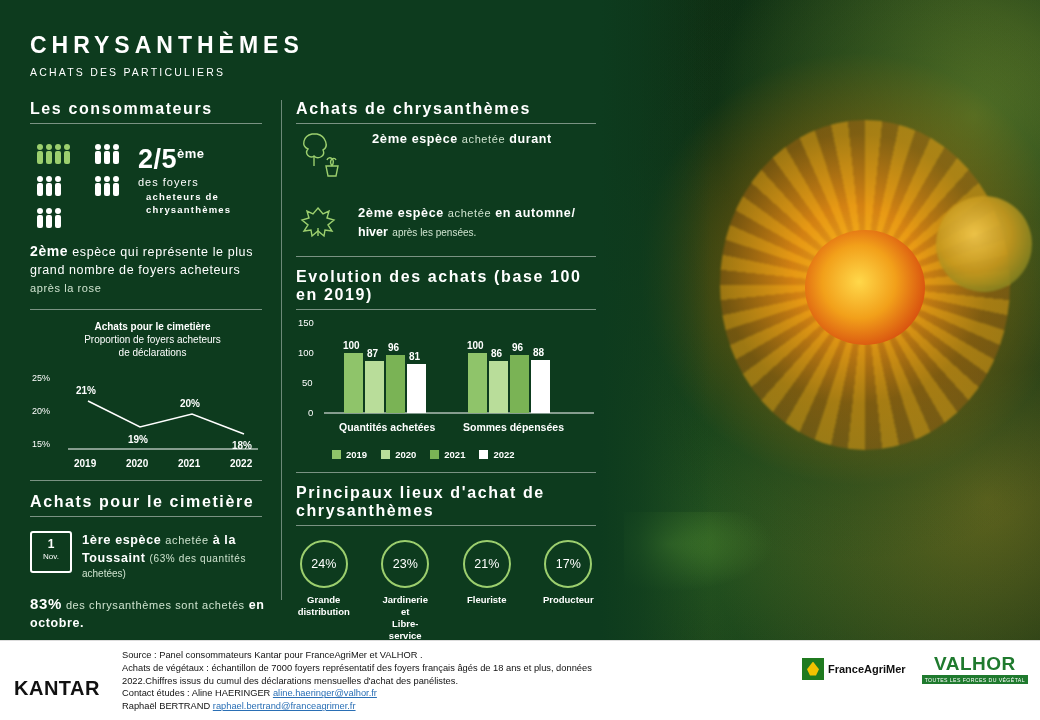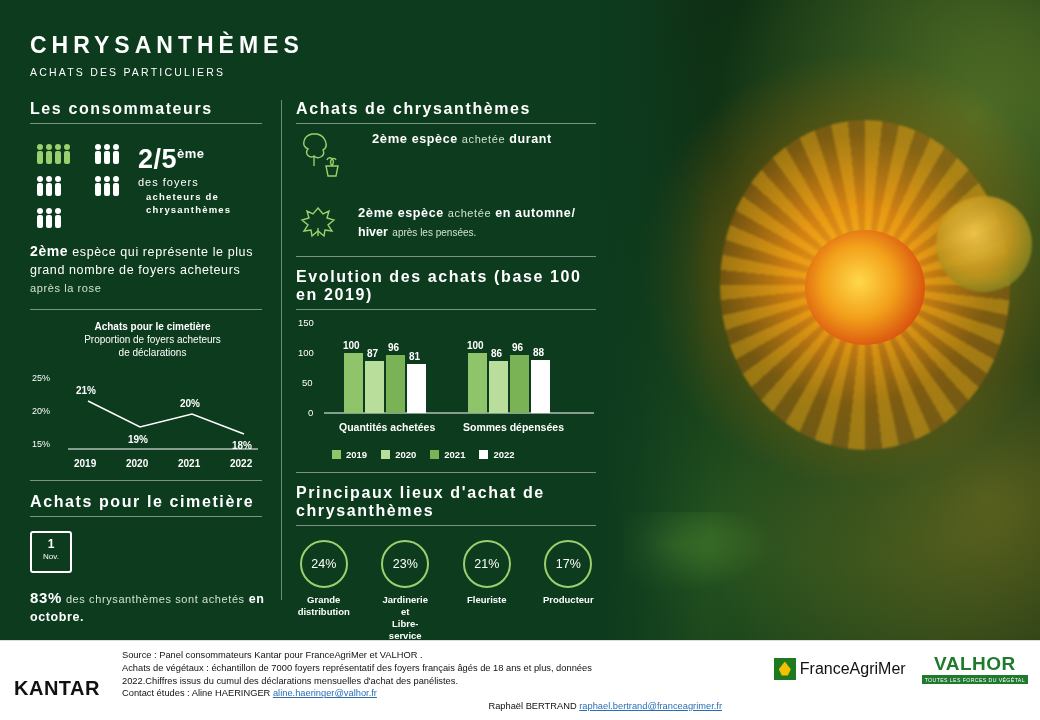--- a/index.html
+++ b/index.html
@@ -141,21 +141,21 @@
   }
   .logos { position: absolute; right: 12px; top: 12px; display: flex; gap: 16px; align-items: center; }
   .rf { text-align: center; font-size: 6.6px; color: #111; line-height: 8px; width: 74px; }
   .rf .flag { width: 30px; height: 18px; margin: 0 auto 2px auto;
     background: linear-gradient(to right, #0b2d8a 0 33%, #fff 33% 66%, #d4132b 66% 100%); }
   .rf .n { font-weight: bold; font-size: 7.6px; letter-spacing: 0.2px; }
   .rf .m { font-style: italic; font-size: 5.6px; }
   .fam { display: flex; align-items: center; gap: 4px; }
   .fam .sq { width: 22px; height: 22px; background: #1f7a1f; position: relative; }
   .fam .sq:after { content:""; position:absolute; left:5px; top:4px; width:12px; height:14px; background:#f2c200; clip-path: polygon(50% 0,100% 55%,75% 100%,25% 100%,0 55%); }
-  .fam .txt { font-size: 16px; color: #111; font-weight: normal; }
+  .fam .txt { font-size: 11px; color: #111; font-weight: bold; }
   .valhor { text-align: center; }
   .valhor .v { font-size: 19px; font-weight: bold; color: #1f7a2e; letter-spacing: 0.5px; }
   .valhor .tag { background: #1f7a2e; color: #fff; font-size: 5.2px; padding: 1.5px 3px; letter-spacing: 0.4px; }
 </style>
 </head>
 <body>
 
 <div class="poster">
 
   <div class="photo">
@@ -288,20 +288,33 @@
     <div class="hr" style="margin-top:2px;width:232px;"></div>
 
     <div class="sect-head" style="margin-top:12px;">Achats pour le cimetière</div>
     <div class="hr" style="margin-top:5px;width:232px;"></div>
 
     <div style="display:flex; gap:10px; margin-top:14px;">
       <div class="cal">
         <div class="d">1</div>
         <div>Nov.</div>
       </div>
+      <div style="width:175px;">
+        <div class="stat-text">
+          <b style="font-size:13px;">1ère</b>
+          <b>espèce</b>
+          <span class="muted" style="font-size:11px;">achetée</span>
+          <b>à la</b>
+        </div>
+        <div class="stat-text">
+          <b>Toussaint</b>
+          <span class="muted" style="font-size:10px;">(63% des quantités</span>
+        </div>
+        <div class="muted" style="font-size:10px;">achetées)</div>
+      </div>
     </div>
 
     <div class="stat-text" style="margin-top:16px;width:235px;">
       <b style="font-size:15px;">83%</b>
       <span class="muted" style="font-size:11px;">des chrysanthèmes sont achetés</span>
       <b>en octobre.</b>
     </div>
   </div>
 
   <div class="colB">
@@ -443,21 +456,21 @@
   <div class="kantar"><span>KANTAR</span></div>
 
   <div class="footer-text">
     <div>Source : Panel consommateurs Kantar pour FranceAgriMer et VALHOR .</div>
     <div>Achats de végétaux : échantillon de 7000 foyers représentatif des foyers français âgés de 18 ans et plus, données</div>
     <div>2022.Chiffres issus du cumul des déclarations mensuelles d'achat des panélistes.</div>
     <div>
       <span>Contact études : Aline HAERINGER</span>
       <a href="#">aline.haeringer@valhor.fr</a>
     </div>
-    <div style="text-align:right">
+    <div style="text-align:left">
       <span>Raphaël BERTRAND</span>
       <a href="#">raphael.bertrand@franceagrimer.fr</a>
     </div>
   </div>
 
   <div class="logos">
     <div class="fam">
       <div class="sq"></div>
       <div class="txt">FranceAgriMer</div>
     </div>

